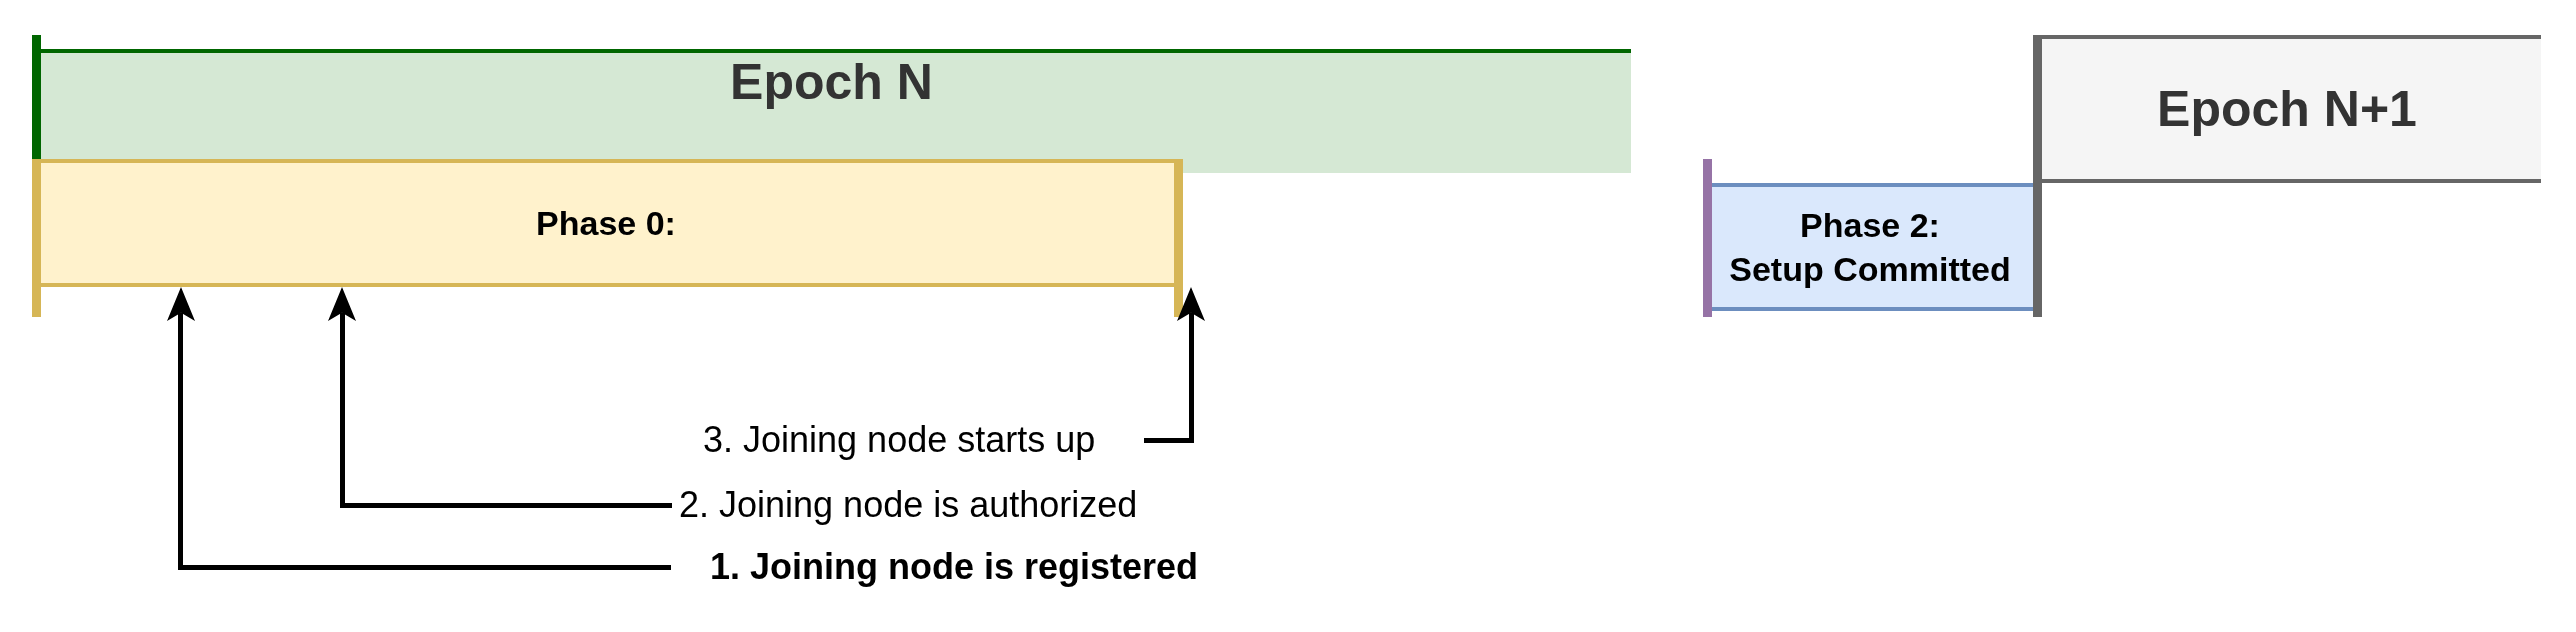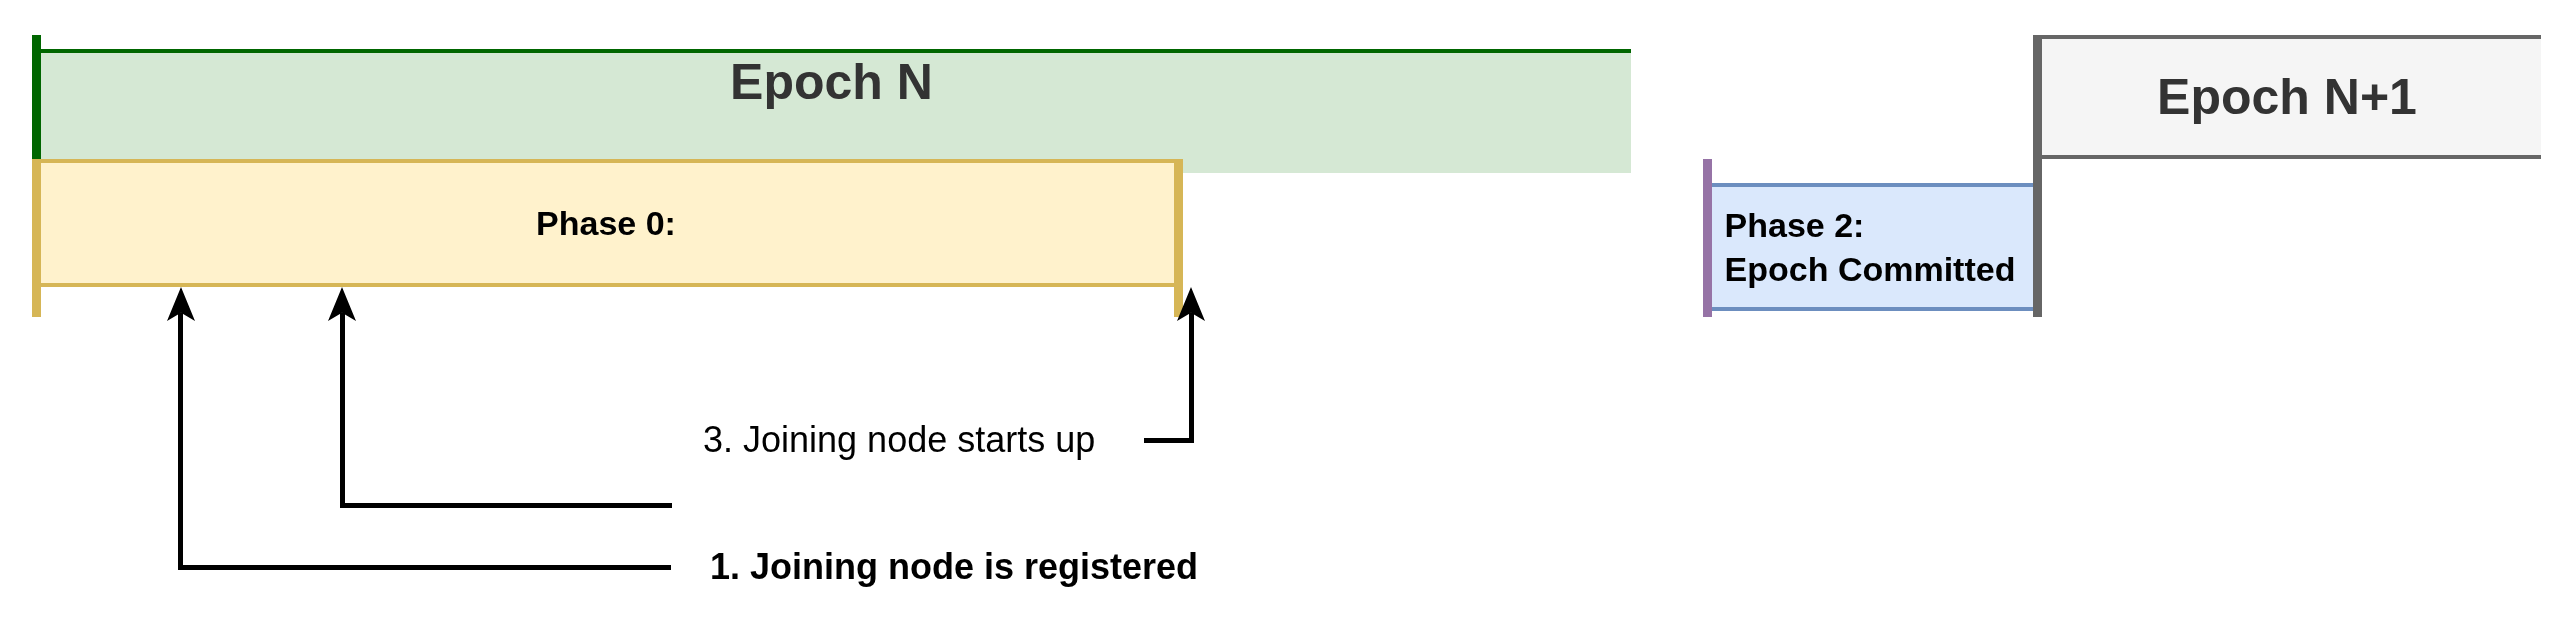--- a/index.html
+++ b/index.html
@@ -9,40 +9,40 @@
   }
   .abs{position:absolute;box-sizing:border-box;}
 
   
   .epoch-n{
     left:32px;top:35px;width:1599px;height:124px;
     background:#d5e8d4;border-top:4.7px solid #006600;
     display:flex;align-items:flex-start;justify-content:center;margin-top:14px;
   }
   .epoch-n1{
-    left:2033px;top:35px;width:508px;height:124px;
+    left:2033px;top:35px;width:508px;height:148px;
     background:#f5f5f5;border-top:4.7px solid #666666;border-bottom:4.7px solid #666666;
     display:flex;align-items:center;justify-content:center;
   }
   .epoch-label{
     color:#333333;font-weight:bold;font-size:50px;white-space:nowrap;
   }
 
   
   .phase{
     top:159px;height:128px;
     border-top:4.7px solid;border-bottom:4.7px solid;
     display:flex;flex-direction:column;align-items:center;justify-content:center;
   }
   .phase0{left:32px;width:1148px;background:#fff2cc;border-color:#d6b656;}
   .phase1{left:1180px;width:527px;background:#e1d5e7;border-color:#9673a6;}
   .phase2{left:1707px;width:326px;background:#dae8fc;border-color:#6c8ebf;margin-top:24px;}
   .phase-caption{
     color:#000000;font-weight:bold;font-size:34px;line-height:44px;
-    white-space:nowrap;
+    text-align:center;white-space:nowrap;
   }
 
   
   .marker{width:9.4px;z-index:5;}
   .m-green     {left:32px;  top:35px; height:124px;background:#006600;}
   .m-gold-left {left:32px;  top:159px;height:158px;background:#d6b656;}
   .m-gold-right{left:1174px;top:159px;height:158px;background:#d6b656;}
   .m-purple    {left:1703px;top:159px;height:158px;background:#9673a6;}
   .m-gray      {left:2033px;top:35px; height:282px;background:#666666;}
 
@@ -83,38 +83,39 @@
   </div>
 
   <div class="abs phase phase0">
     <div class="phase-caption">
       <div>Phase 0:</div>
     </div>
   </div>
   <div class="abs phase phase2">
     <div class="phase-caption">
       <div>Phase 2:</div>
-      <div>Epoch Committed</div>
+      <div>Setup Committed</div>
     </div>
   </div>
 
   <div class="abs marker m-green"></div>
   <div class="abs marker m-gold-left"></div>
   <div class="abs marker m-gold-right"></div>
   <div class="abs marker m-purple"></div>
   <div class="abs marker m-gray"></div>
 
   <div class="abs head a1-head"></div>
   <div class="abs vline a1-v"></div>
   <div class="abs hline a1-h"></div>
   <div class="abs event-label label1">1. Joining node is registered</div>
 
   <div class="abs head a2-head"></div>
   <div class="abs vline a2-v"></div>
   <div class="abs hline a2-h"></div>
+  <div class="abs event-label label2">2. Joining node is authorized</div>
 
   <div class="abs head a3-head"></div>
   <div class="abs vline a3-v"></div>
   <div class="abs hline a3-h"></div>
   <div class="abs event-label label3">3. Joining node starts up</div>
 
 </div>
 
 
 </body></html>

